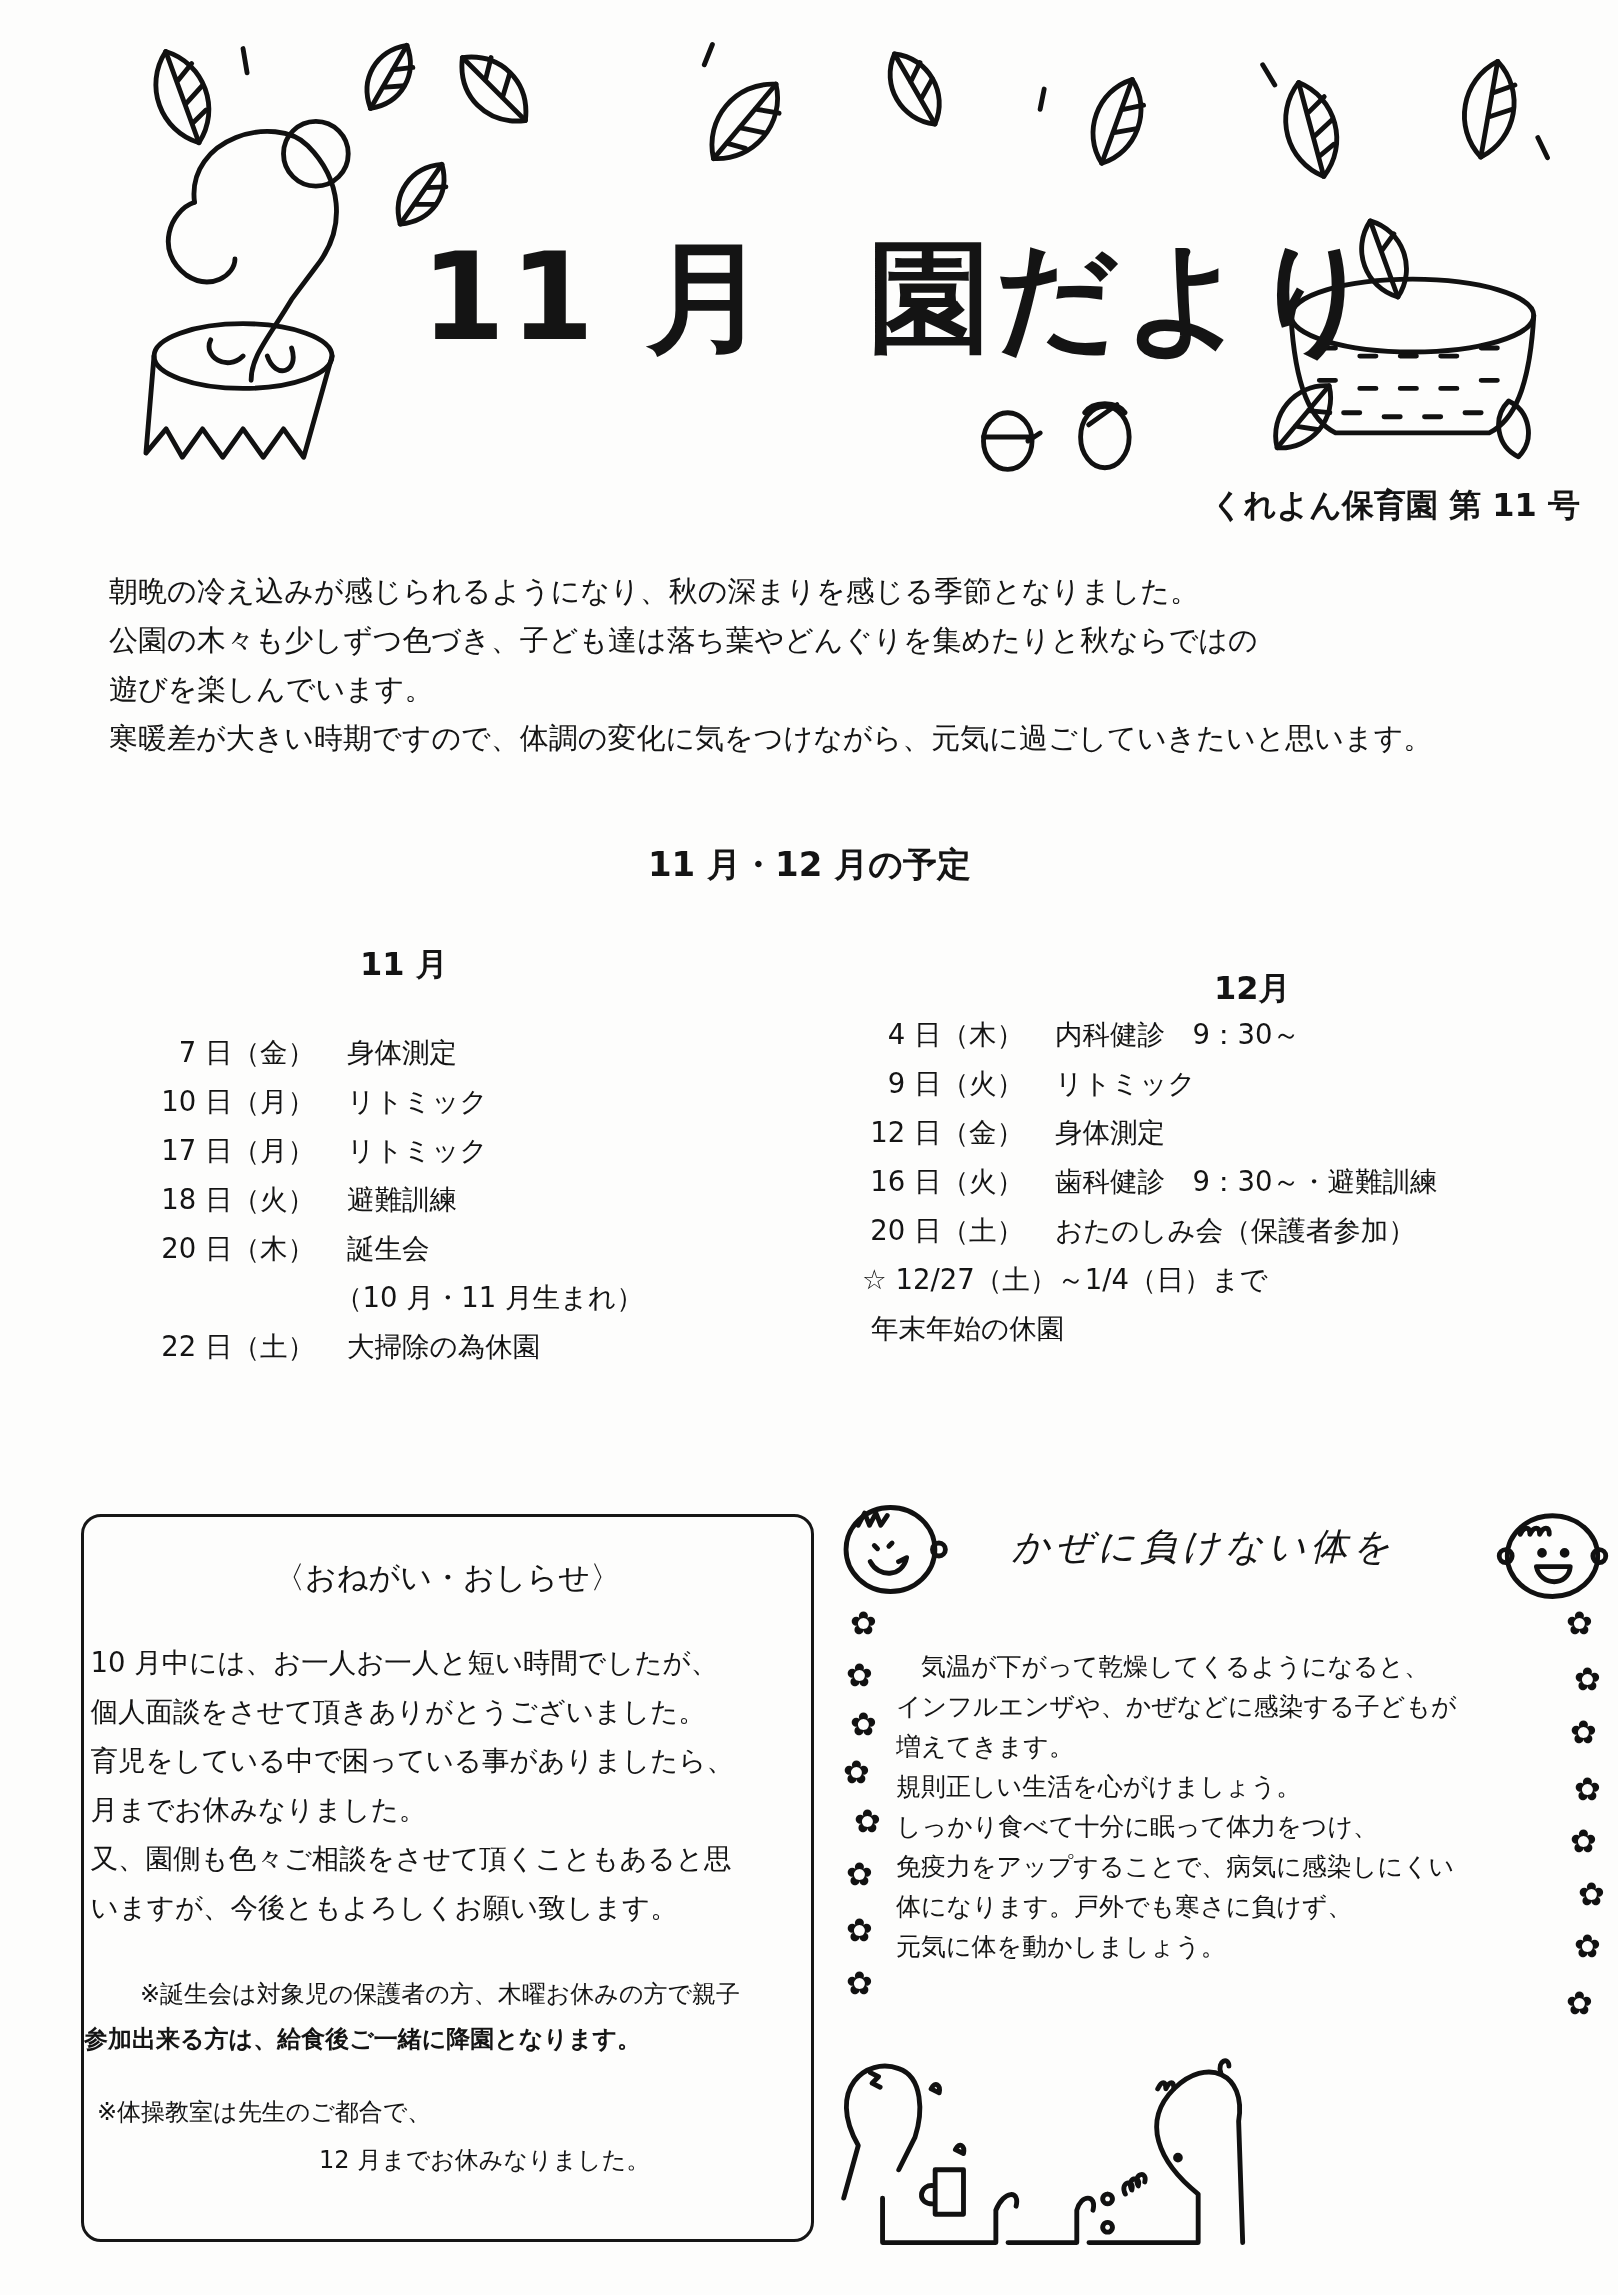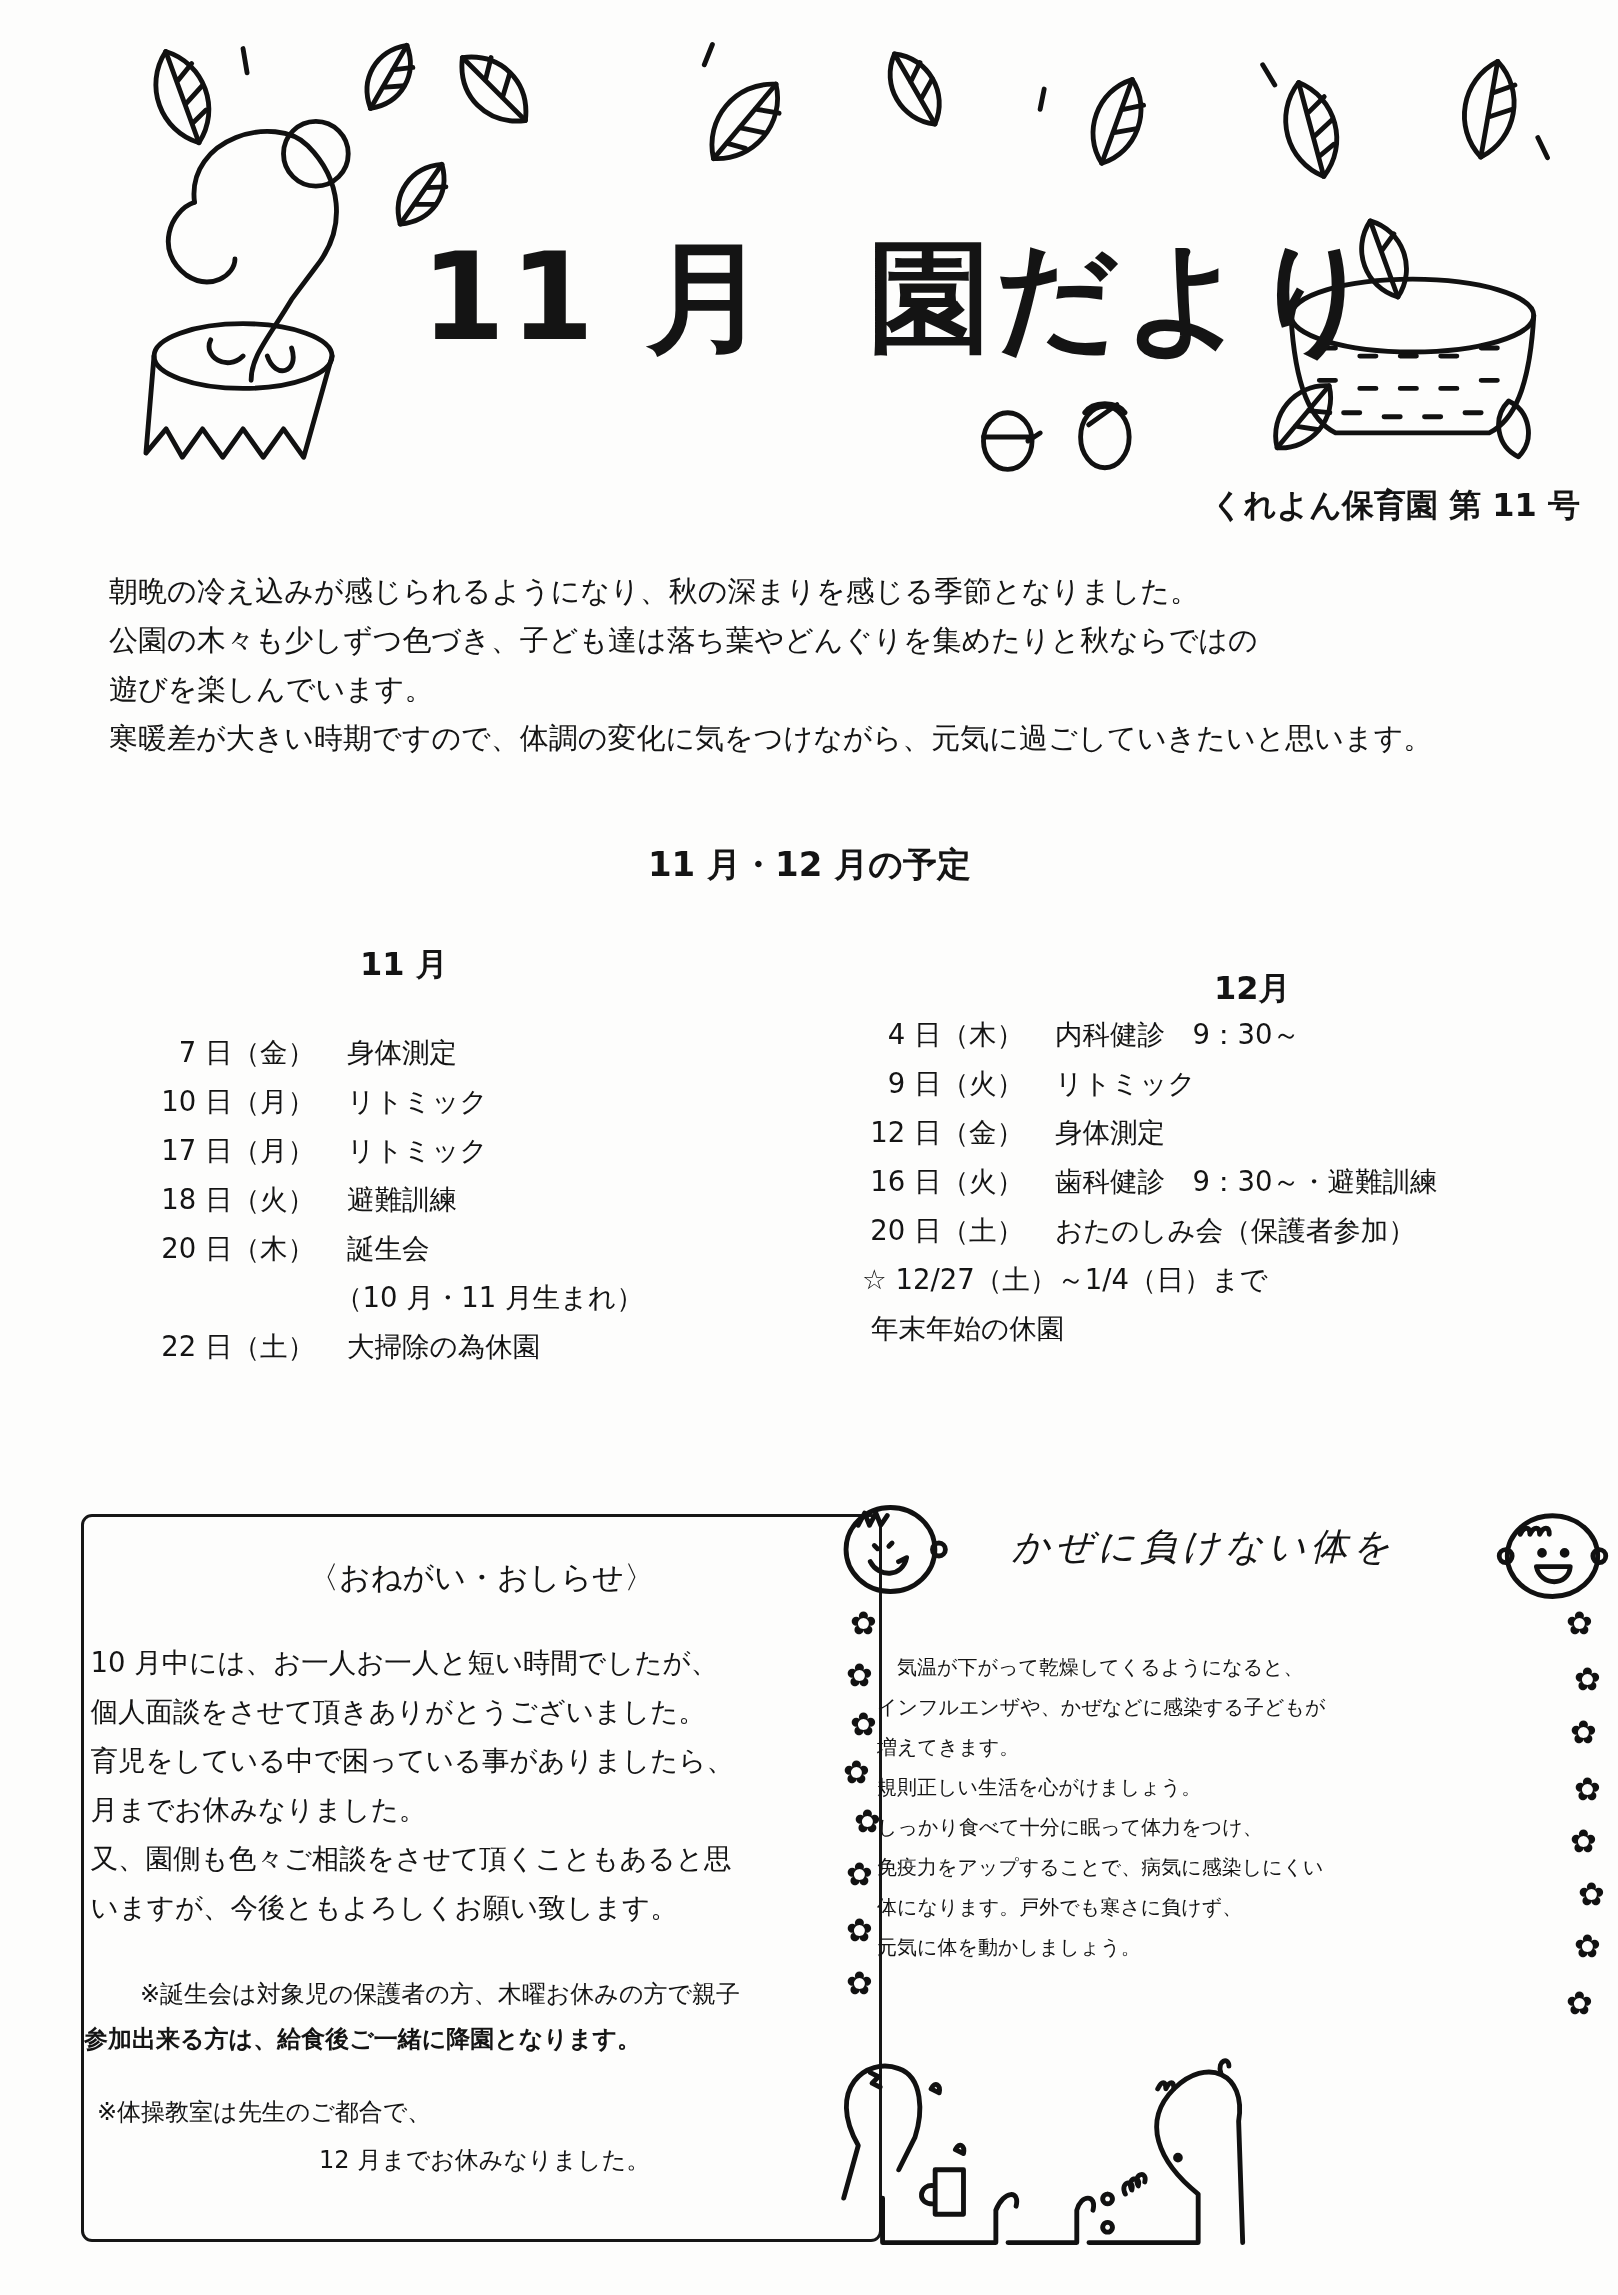--- a/index.html
+++ b/index.html
@@ -21,30 +21,30 @@
   .sched-row { font-size:27.5px; height:49px; line-height:49px; white-space:nowrap; display:flex; }
   .sched-row .d { display:inline-block; text-align:right; }
   .sched-row .ev { display:inline-block; }
   .nov .d { width:194px; }
   .nov .ev { margin-left:32px; }
   .dec .d { width:198px; }
   .dec .ev { margin-left:31px; }
   .note-line { font-size:27.5px; height:49px; line-height:49px; white-space:nowrap; }
 
   .notice-box {
-    left:81px; top:1514px; width:801px; height:728px;
-    border:3.2px solid #161616; border-radius:11px; box-sizing:border-box;
+    left:81px; top:1514px; width:733px; height:728px;
+    border:3.2px solid #161616; border-radius:20px; box-sizing:border-box;
   }
   .notice-title { position:absolute; left:0; width:100%; top:40px; text-align:center; font-size:31px; }
   .notice-body { position:absolute; left:6.5px; top:121px; font-size:27.5px; line-height:49px; white-space:nowrap; }
   .notice-body p { margin:0; }
   .notice-foot { position:absolute; font-size:24px; white-space:nowrap; }
 
   .health-title { left:1012px; top:1522px; font-size:37px; font-family:"DejaVu Serif","Liberation Serif",serif; letter-spacing:4.9px; font-style:italic; }
-  .health-body { left:877px; top:1647px; font-size:20px; line-height:40px; white-space:nowrap; }
+  .health-body { left:896px; top:1647px; font-size:25px; line-height:40px; white-space:nowrap; }
   .health-body p { margin:0; }
   .flower { position:absolute; font-size:32px; line-height:1; color:#111; }
   svg { position:absolute; overflow:visible; }
   svg * { fill:none; stroke:#111; stroke-width:6; stroke-linecap:round; stroke-linejoin:round; }
 </style>
 </head>
 <body>
 
 <svg width="1619" height="526" style="left:0;top:0" viewBox="0 0 2000 650">
 

